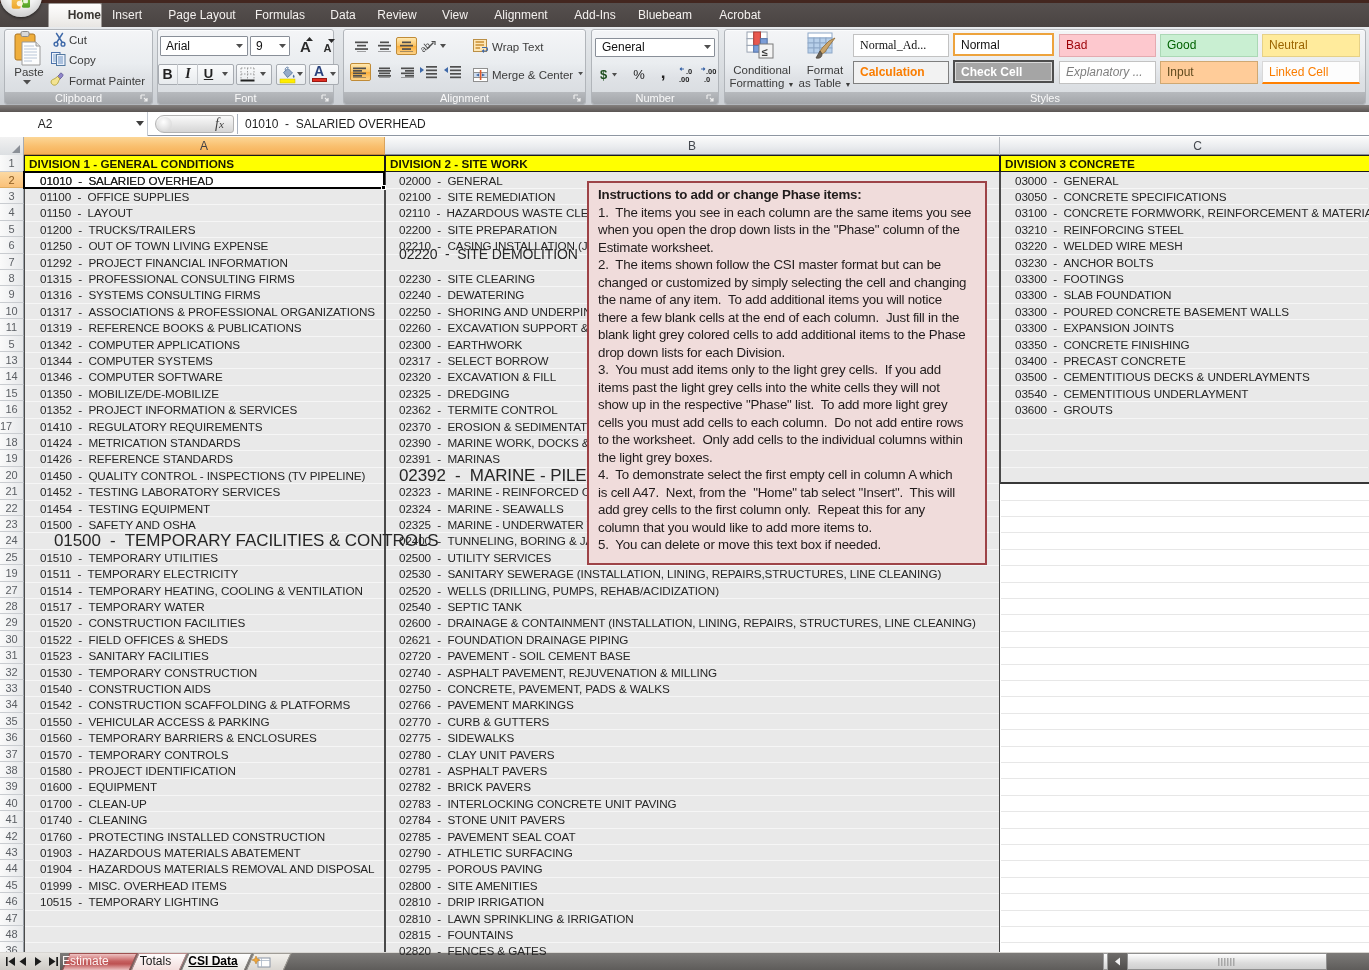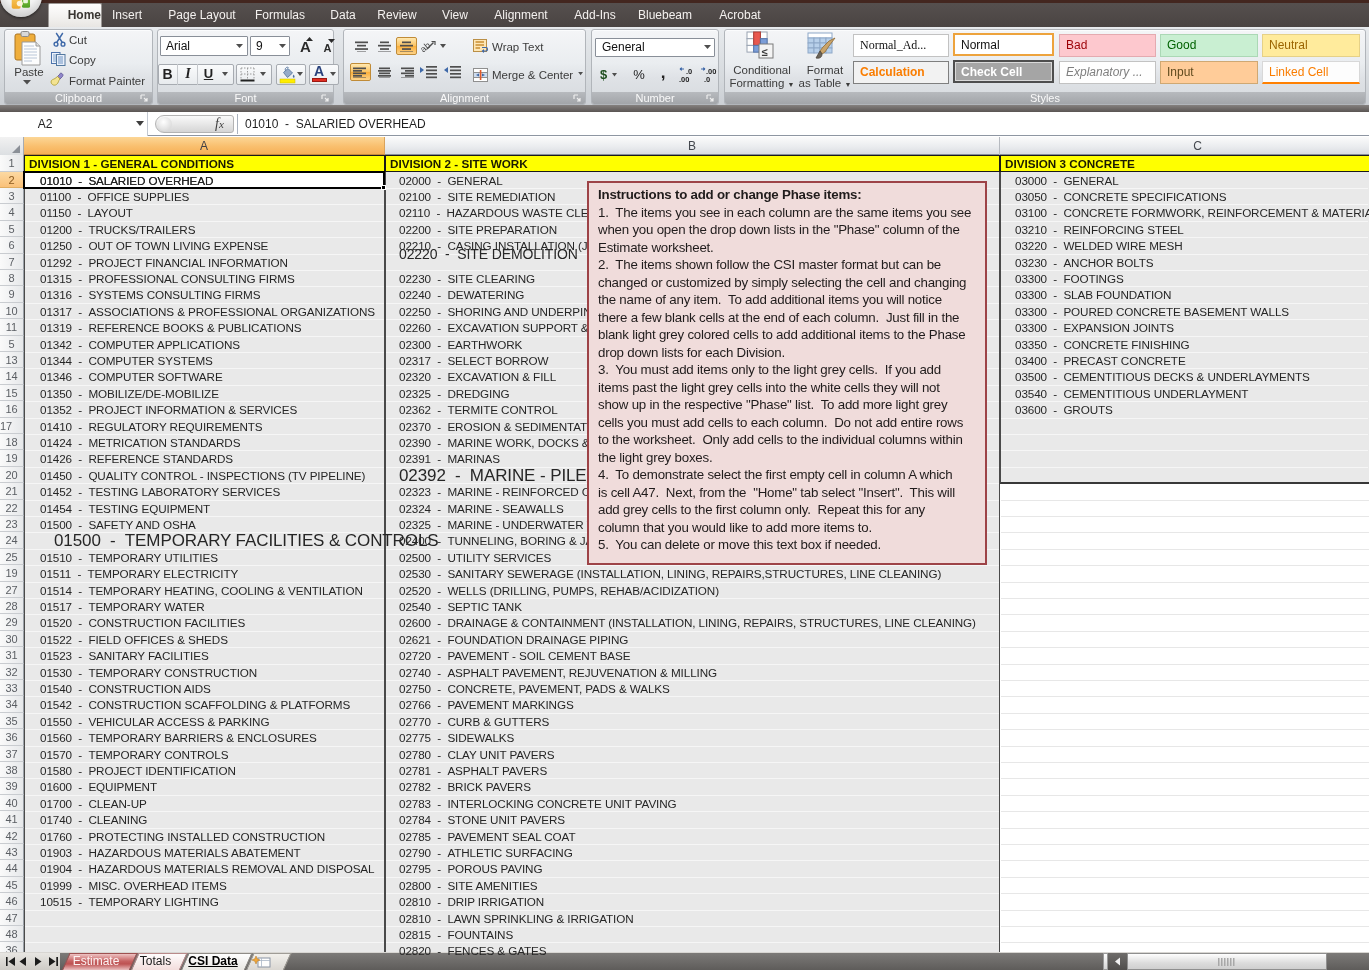--- a/index.html
+++ b/index.html
@@ -644,21 +644,21 @@
 <g fill="#1c1c1c">
       <path d="M2 1 L3.6 1 L3.6 10 L2 10 Z"></path>
       <path d="M11 1 L4.5 5.5 L11 10 Z"></path>
 <path d="M22 1 L15.5 5.5 L22 10 Z"></path>
 <path d="M31 1 L37.5 5.5 L31 10 Z"></path>
 <path d="M45 1 L51.5 5.5 L45 10 Z"></path>
       <path d="M52.3 1 L54 1 L54 10 L52.3 10 Z"></path>
     </g>
 </svg>
 <div class="ab" style="left:62px;top:953px;width:68px;height:17px;background:linear-gradient(#eec3c3,#c66060 45%,#bd5252 62%,#eabfbf);border:1px solid #9e5151;border-bottom:none;transform:skewX(-24deg);transform-origin:bottom left;z-index:5"></div>
-<div class="ab" style="left:62px;top:955px;width:68px;height:13px;font-size:12px;font-weight:normal;color:#fdf3f3;text-align:center;line-height:13px;z-index:6;text-decoration:none;">Estimate</div>
+<div class="ab" style="left:62px;top:955px;width:68px;height:13px;font-size:12px;font-weight:normal;color:#fdf3f3;line-height:13px;z-index:6;text-decoration:none;">Estimate</div>
 <div class="ab" style="left:131px;top:953px;width:49px;height:17px;background:linear-gradient(#fefcfc,#f3dddc);border:1px solid #b98a8a;border-bottom:none;transform:skewX(-24deg);transform-origin:bottom left;z-index:5"></div>
 <div class="ab" style="left:131px;top:955px;width:49px;height:13px;font-size:12px;font-weight:normal;color:#1a1a1a;text-align:center;line-height:13px;z-index:6;text-decoration:none;">Totals</div>
 <div class="ab" style="left:181px;top:953px;width:64px;height:17px;background:linear-gradient(#fefefe,#e9e7e3);border:1px solid #8f8c87;border-bottom:none;transform:skewX(-24deg);transform-origin:bottom left;z-index:7"></div>
 <div class="ab" style="left:181px;top:955px;width:64px;height:13px;font-size:12px;font-weight:bold;color:#000;text-align:center;line-height:13px;z-index:8;text-decoration:underline;">CSI Data</div>
 <div class="ab" style="left:246px;top:953px;width:38px;height:17px;background:linear-gradient(#f2f0ec,#d9d6d1);border:1px solid #9f9c96;border-bottom:none;transform:skewX(-24deg);transform-origin:bottom left;z-index:3"></div>
 <div class="ab" style="left:246px;top:955px;width:38px;height:13px;font-size:12px;font-weight:normal;color:#000;text-align:center;line-height:13px;z-index:4;text-decoration:none;"></div>
 <svg class="ab" style="left:252px;top:956px;z-index:8" width="20" height="12" viewBox="0 0 20 12">
 <rect x="6" y="2" width="12" height="9" fill="#fdfdfd" stroke="#8a94a4"></rect>
 <path d="M6 4.5 L18 4.5 M9.5 2 L9.5 11" stroke="#aab6c6" stroke-width="0.8"></path>
 <path d="M4 0 L5.2 2.8 L8 4 L5.2 5.2 L4 8 L2.8 5.2 L0 4 L2.8 2.8 Z" fill="#f0a73c" stroke="#b5771f" stroke-width="0.5"></path>

